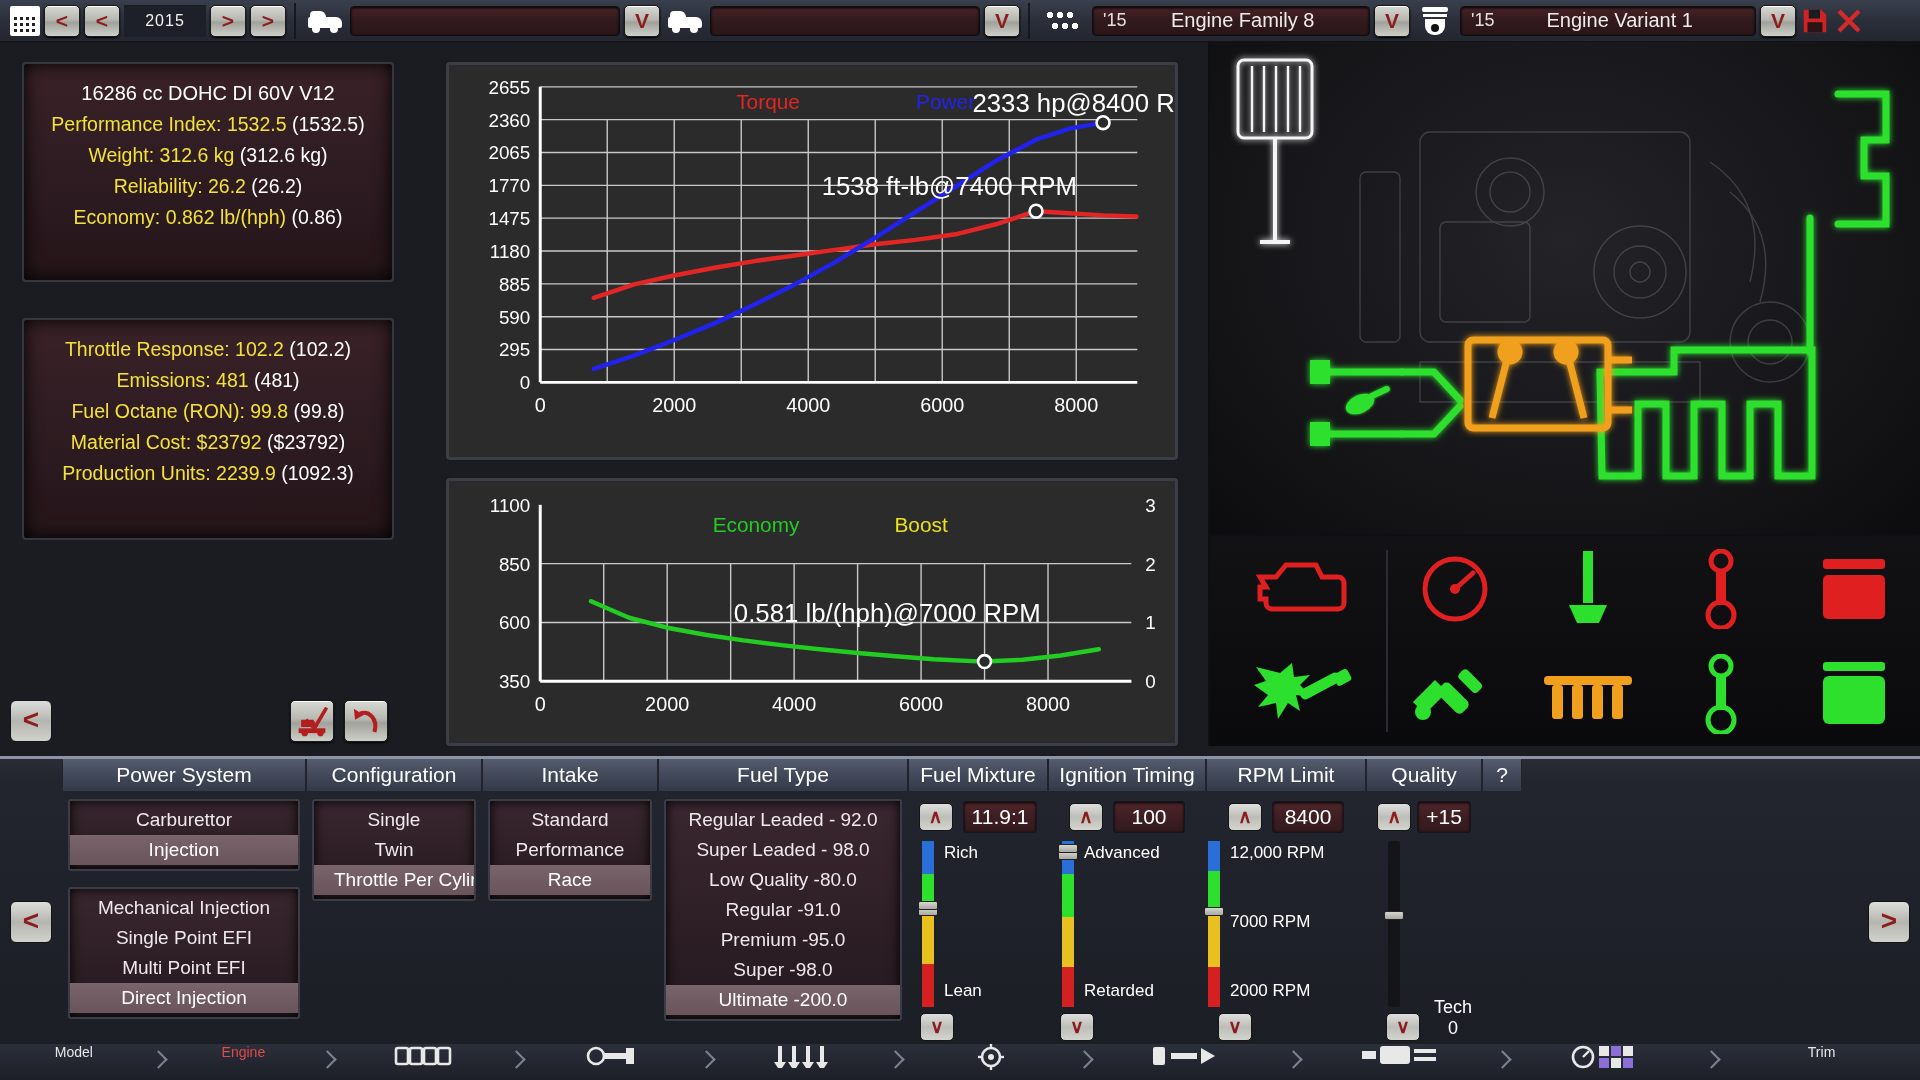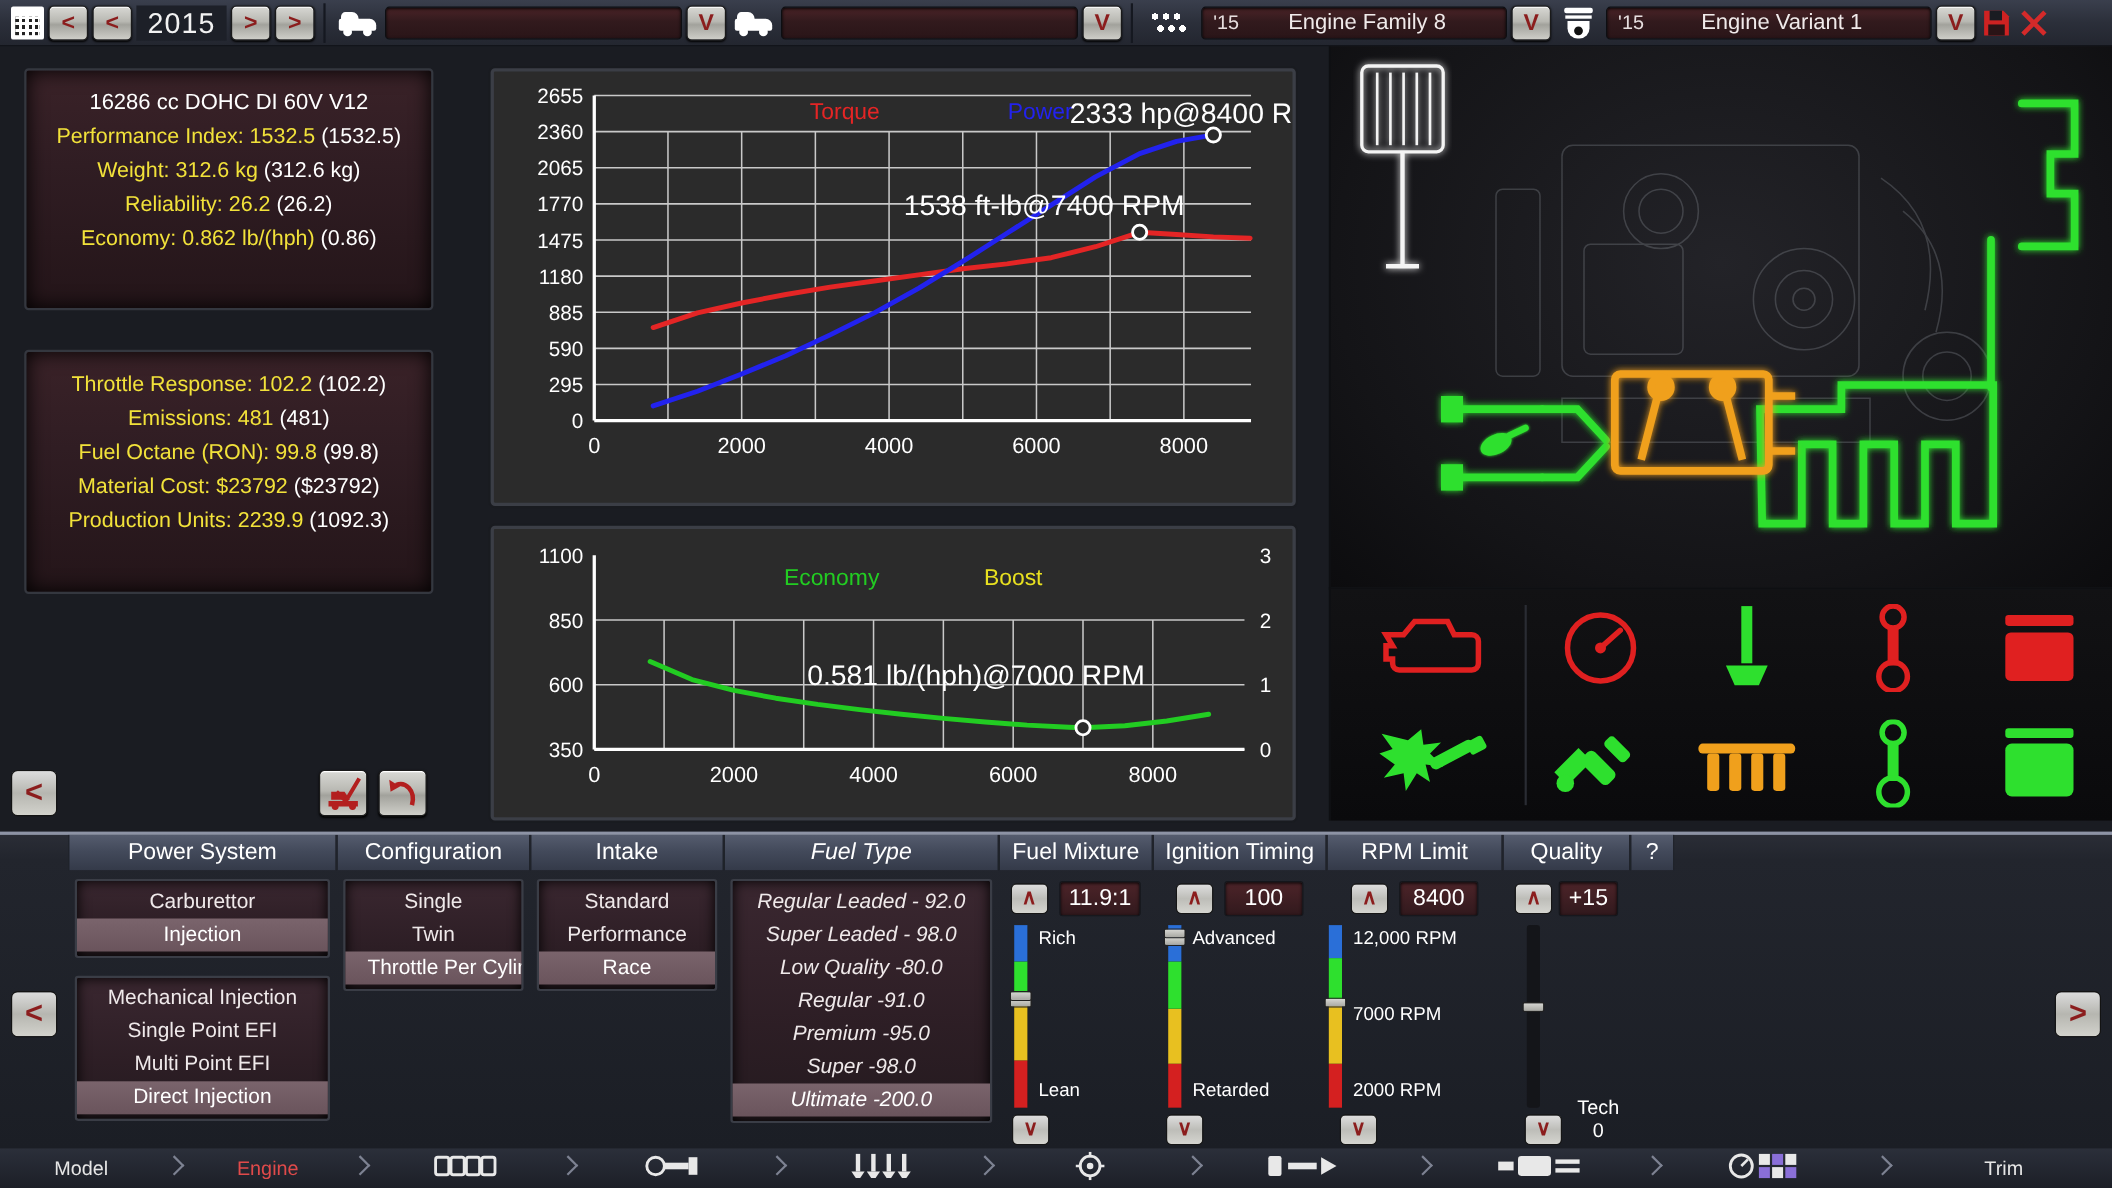--- a/index.html
+++ b/index.html
@@ -31,21 +31,21 @@
     background-blend-mode:lighten;
   }
   .metal-btn {
     width:36px; height:32px; border-radius:5px;
     background:linear-gradient(180deg,#d8d8d4 0%,#b8b8b2 45%,#a2a29c 55%,#cfcfc9 100%);
     border:1px solid #1a1a1a; box-shadow:0 1px 2px #000 , inset 0 1px 0 #fff;
     color:#8b1d1d; font-size:21px; font-weight:bold; line-height:30px;
     text-align:center; cursor:pointer; flex:0 0 auto;
   }
   .year-box {
-    width:82px; text-align:center; font-size:26px; color:#f2f2f2;
+    width:82px; text-align:center; font-size:16px; color:#f2f2f2;
     background:#1d2028; height:32px; line-height:32px; letter-spacing:1px;
   }
   .dark-field {
     height:30px; border-radius:4px; border:1px solid #0d0e12;
     background:linear-gradient(180deg,#4a2327 0%,#321a1d 45%,#2a1518 100%);
     box-shadow:inset 0 1px 3px #000;
     display:flex; align-items:center; color:#f0eaea; font-size:19px;
     padding:0 10px; position:relative; overflow:hidden;
   }
   .dark-field .yr { font-size:18px; color:#e6dede; }
@@ -154,21 +154,21 @@
     background:linear-gradient(180deg,#d6d6d2,#a8a8a2); border:1px solid #222;
   }
   .tick-lbl { font-size:17px; color:#fff; white-space:nowrap; }
 
   
   #navbar {
     position:absolute; left:0; top:1044px; width:1920px; height:36px;
     background:linear-gradient(180deg,#2b2f3a,#1c1f27);
     display:flex; align-items:center;
   }
-  .nav-item { font-size:18px; color:#e6e6e6; display:flex; align-items:center; justify-content:center; height:36px; }
+  .nav-item { font-size:14px; color:#e6e6e6; display:flex; justify-content:center; height:36px; }
   .nav-item.active { color:#e04a4a; }
   .nav-chev { width:22px; height:36px; position:relative; flex:0 0 auto; }
   .nav-chev:after {
     content:""; position:absolute; left:4px; top:9px; width:11px; height:11px;
     border-top:2px solid #7d8292; border-right:2px solid #7d8292; transform:rotate(45deg);
   }
   .side-arrow {
     width:42px; height:42px; border-radius:6px;
     background:linear-gradient(180deg,#dcdcdc 0%,#b6b6b0 50%,#d2d2cc 100%);
     border:1px solid #131313; color:#8b1d1d; font-size:28px; font-weight:bold;
@@ -548,21 +548,21 @@
         </div>
       </div>
       <div style="width: 176px; display: flex; flex-direction: column;">
         <div class="col-head">Intake</div>
         <div class="opt-box">
           <div class="opt">Standard</div>
           <div class="opt">Performance</div>
           <div class="opt sel">Race</div>
         </div>
       </div>
-      <div style="width: 250px; display: flex; flex-direction: column; font-style: italic;">
+      <div style="width: 250px; display: flex; flex-direction: column;">
         <div class="col-head">Fuel Type</div>
         <div class="opt-box">
           <div class="opt">Regular Leaded - 92.0</div>
           <div class="opt">Super Leaded - 98.0</div>
           <div class="opt">Low Quality -80.0</div>
           <div class="opt">Regular -91.0</div>
           <div class="opt">Premium -95.0</div>
           <div class="opt">Super -98.0</div>
           <div class="opt sel">Ultimate -200.0</div>
         </div>

